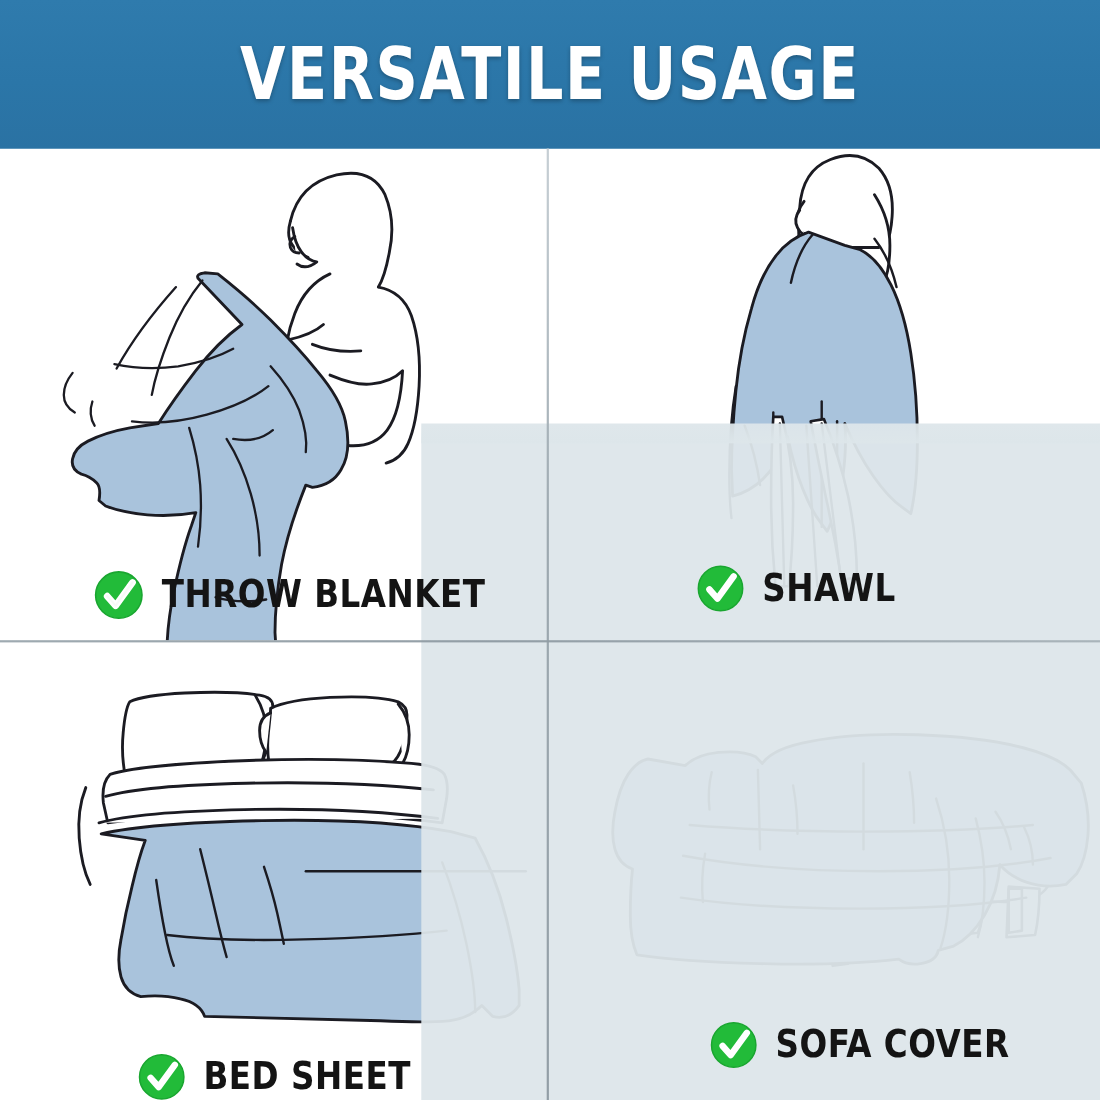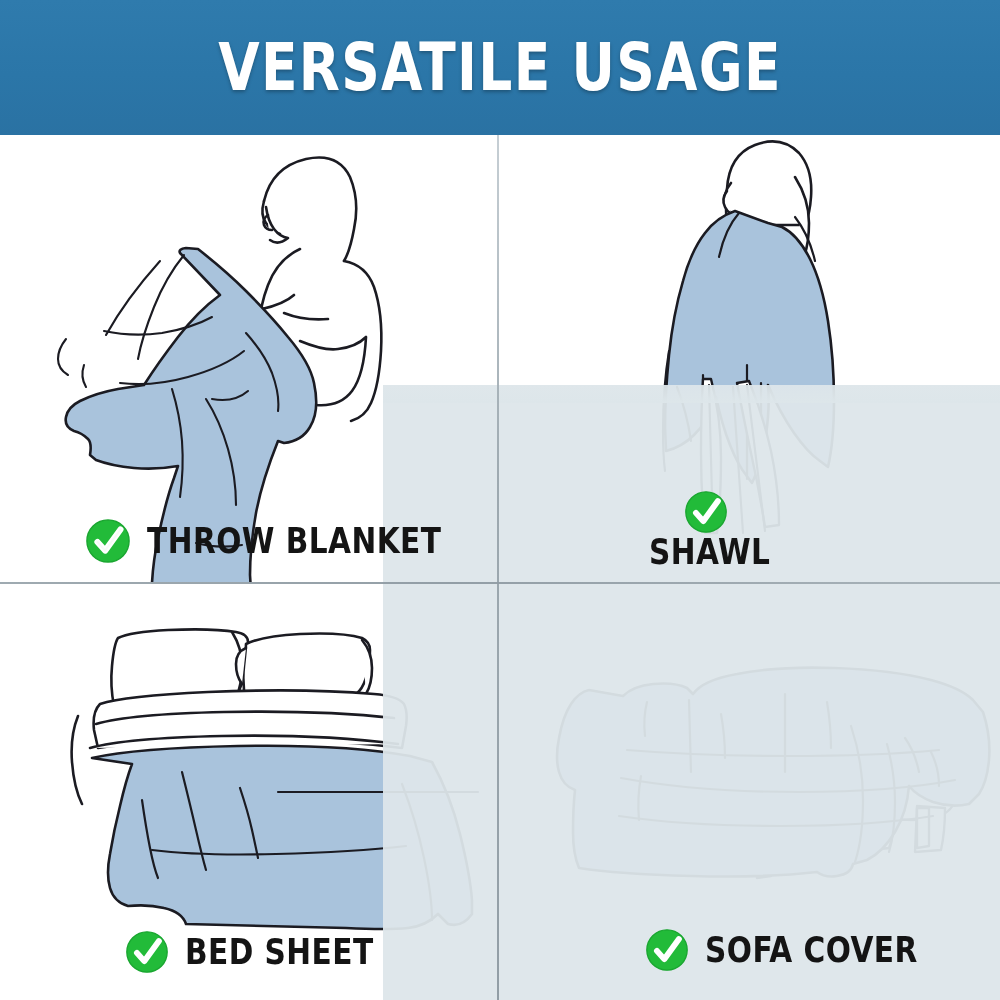--- a/index.html
+++ b/index.html
@@ -35,22 +35,22 @@
   .panel{position:absolute;}
   #panel-tl{left:0;top:135px;width:497px;height:447px;}
   #panel-tr{left:499px;top:135px;width:501px;height:447px;}
   #panel-bl{left:0;top:584px;width:497px;height:416px;}
   #panel-br{left:499px;top:584px;width:501px;height:416px;}
   .art{position:absolute;left:0;top:0;width:100%;height:100%;}
 
   
   .label-row{position:absolute;display:flex;align-items:center;justify-content:flex-end;}
   #label-throw{left:85px;top:518px;}
-  #label-shawl{left:633px;top:490px;flex-direction:column;}
-  #label-bed{left:125px;top:930px;}
+  #label-shawl{left:633px;top:513px;}
+  #label-bed{left:125px;top:957px;}
   #label-sofa{left:645px;top:928px;}
 
   .check-icon{width:46px;height:46px;flex:0 0 46px;display:block;}
   #label-shawl .check-icon,#label-bed .check-icon,#label-sofa .check-icon{width:44px;height:44px;flex:0 0 44px;}
 
   .label-text{margin-left:16px;color:#141414;font-size:35px;line-height:36px;
       font-weight:bold;letter-spacing:0.5px;white-space:nowrap;
       font-family:"Liberation Sans Narrow","DejaVu Sans Condensed","Liberation Sans",sans-serif;
       transform:scaleX(0.94);transform-origin:left center;}
 </style>

